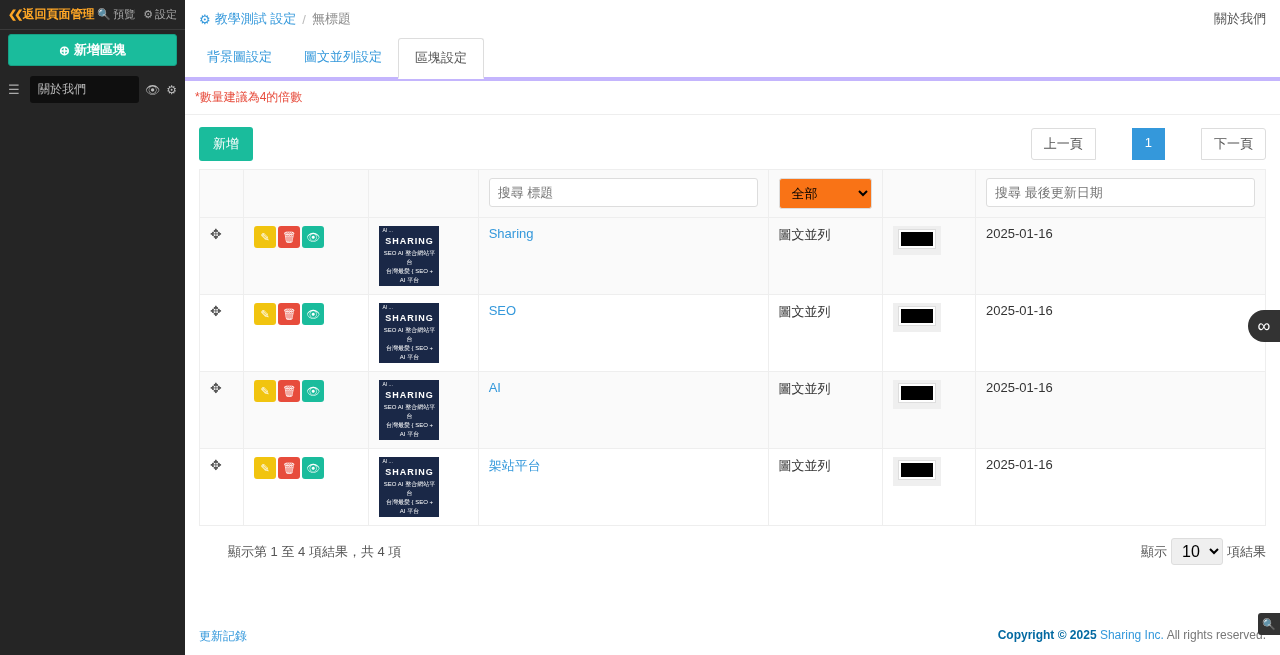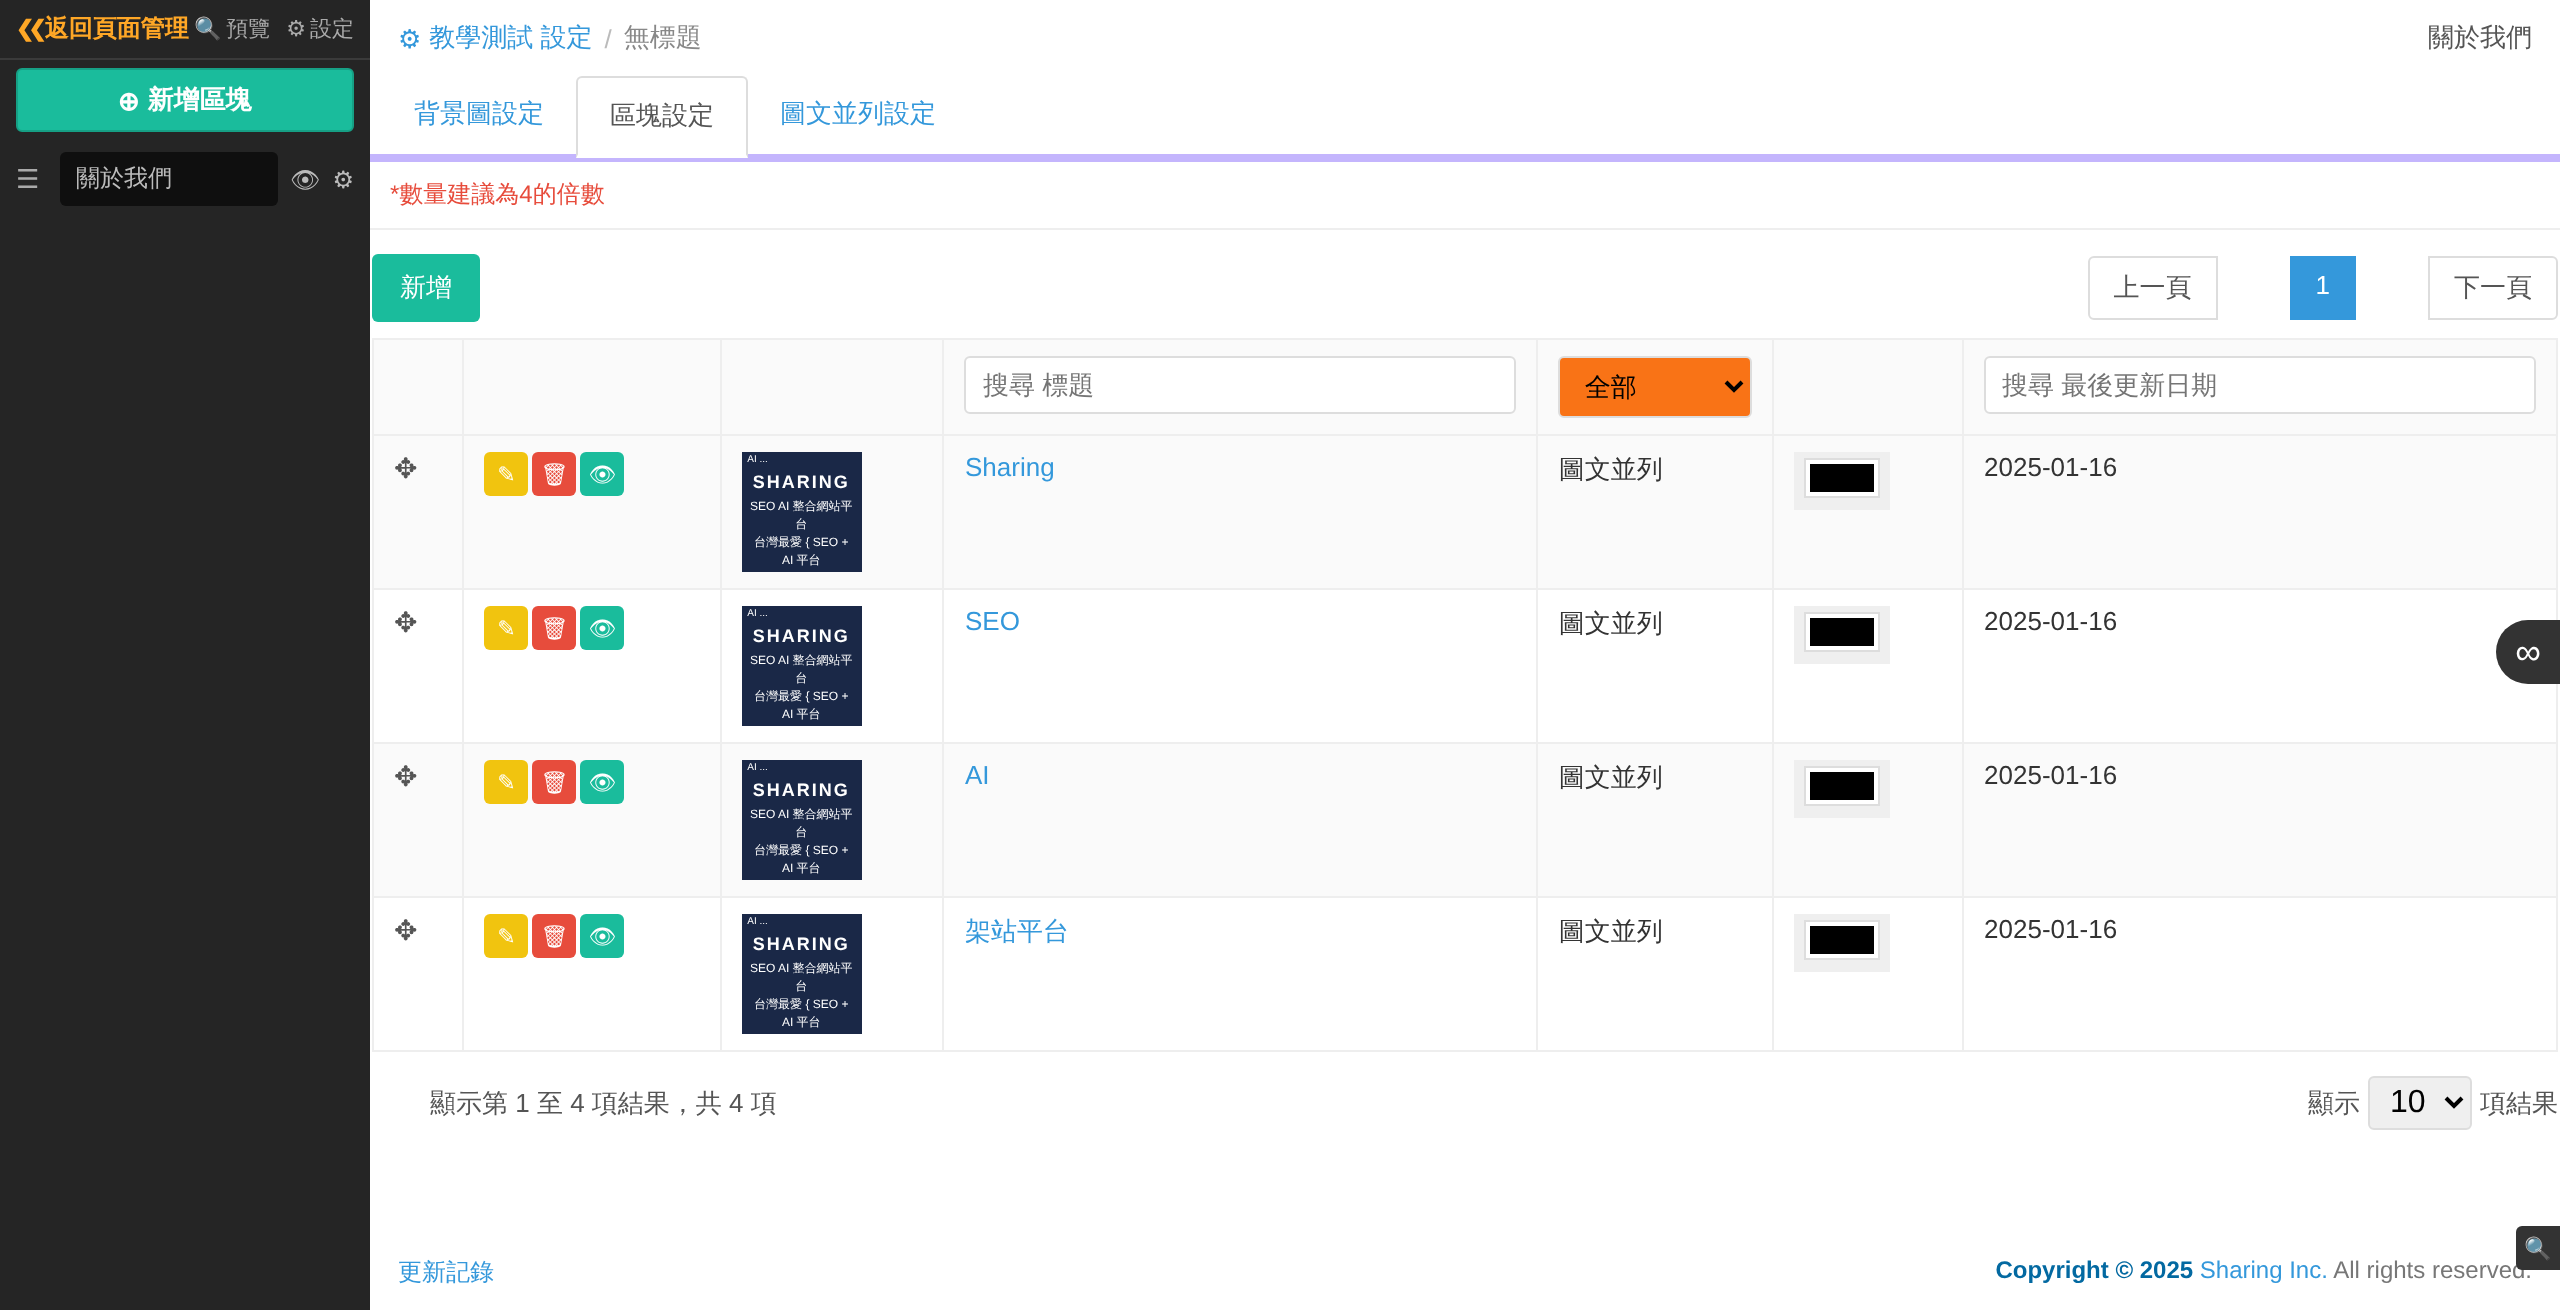--- a/index.html
+++ b/index.html
@@ -18,21 +18,21 @@
 .sb-eye, .sb-gear { color: #bbb; cursor: pointer; font-size: 12px; }
 .main { position: absolute; left: 185px; top: 0; right: 0; height: 655px; background: #fff; display: flex; flex-direction: column; }
 .crumb { padding: 10px 14px; display: flex; align-items: center; color: #888; font-size: 13px; }
 .crumb-a { color: #3498db; display: flex; align-items: center; gap: 4px; cursor: pointer; }
 .crumb-sep { margin: 0 6px; color: #bbb; }
 .about { margin-left: auto; color: #555; cursor: pointer; }
 .tabs { display: flex; border-bottom: 4px solid #c4b5fd; padding: 0 6px; }
 .tab { padding: 10px 16px; font-size: 13px; cursor: pointer; color: #3498db; }
 .tab.active { background: #fff; border-top: 1px solid #ddd; border-left: 1px solid #ddd; border-right: 1px solid #ddd; border-bottom: 2px solid #fff; margin-bottom: -2px; border-radius: 3px 3px 0 0; color: #555; }
 .hint { color: #e74c3c; font-size: 12px; padding: 8px 10px; border-bottom: 1px solid #eee; }
-.content { padding: 12px 1px; flex: 1; overflow: auto; }
+.content { padding: 12px 14px; flex: 1; overflow: auto; }
 .toprow { display: flex; align-items: center; margin-bottom: 8px; }
 .btn-new { background: #1abc9c; color: #fff; padding: 8px 14px; border-radius: 3px; cursor: pointer; font-size: 13px; }
 .pager { margin-left: auto; display: flex; }
 .pager span { border: 1px solid #ddd; padding: 6px 12px; font-size: 13px; cursor: pointer; color: #555; margin-left: 36px; }
 .pager span.active { background: #3498db; color: #fff; border-color: #3498db; }
 .pager span:first-child { border-radius: 3px 0 0 3px; }
 .pager span:last-child { border-radius: 0 3px 3px 0; }
 table { width: 100%; border-collapse: collapse; border: 1px solid #eee; }
 th, td { border: 1px solid #eee; padding: 8px 10px; text-align: left; vertical-align: top; font-size: 13px; }
 th { background: #fafafa; font-weight: bold; }
@@ -101,22 +101,22 @@
     <span class="crumb-a">
       <span>⚙</span>
       <span>教學測試 設定</span>
     </span>
     <span class="crumb-sep">/</span>
     <span>無標題</span>
     <span class="about">關於我們</span>
   </div>
   <div class="tabs">
     <div class="tab">背景圖設定</div>
+    <div class="tab">圖文並列設定</div>
     <div class="tab active">區塊設定</div>
-    <div class="tab">圖文並列設定</div>
   </div>
   <div class="hint">*數量建議為4的倍數</div>
 
   <div class="content">
     <div class="toprow">
       <span class="btn-new">新增</span>
       <div class="pager">
         <span>上一頁</span>
         <span class="active">1</span>
         <span>下一頁</span>

